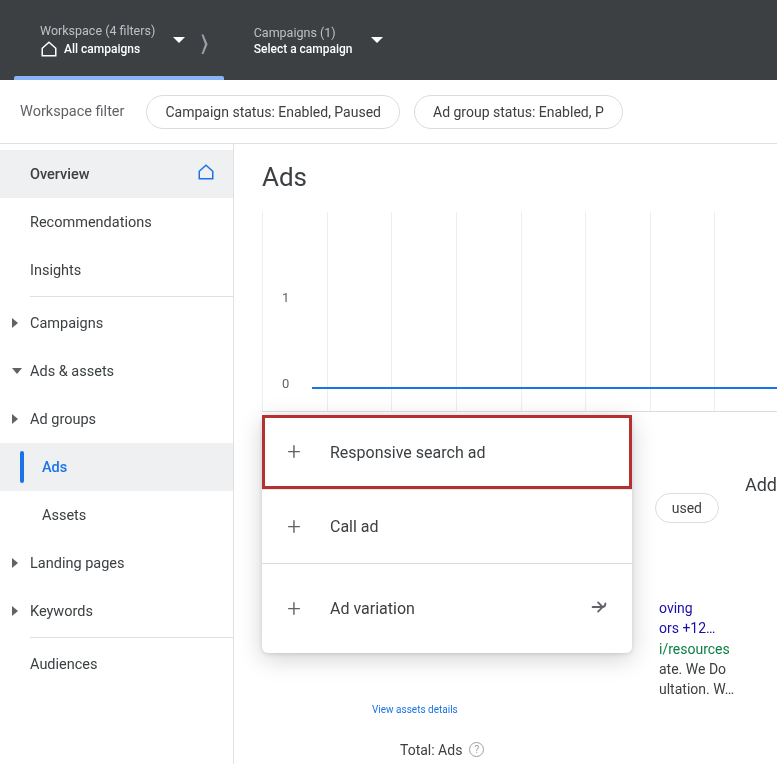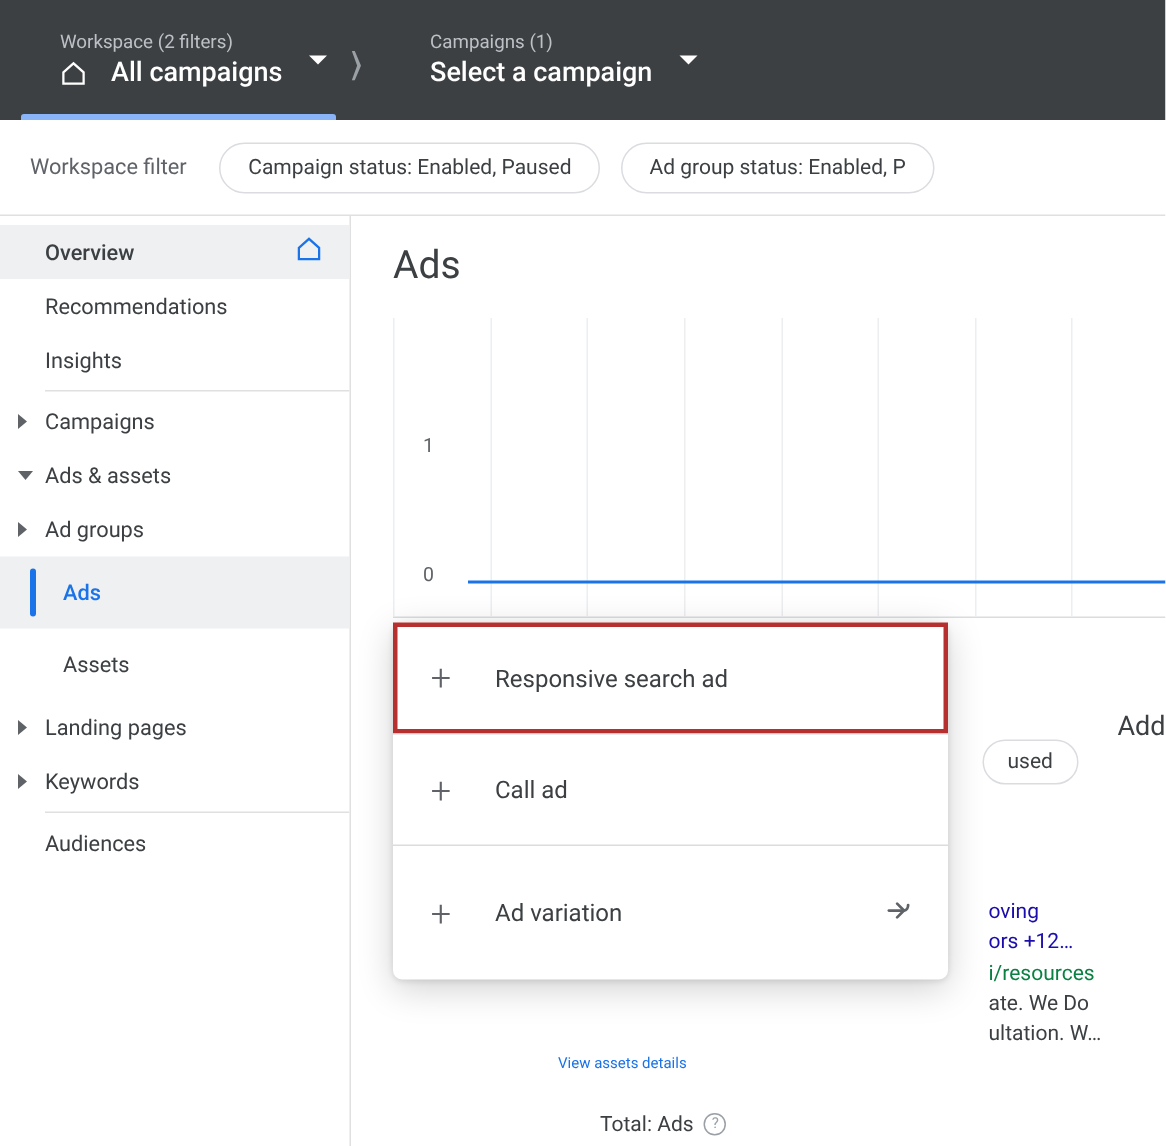--- a/index.html
+++ b/index.html
@@ -27,26 +27,26 @@
       padding: 0 20px;
       position: relative;
       cursor: pointer;
     }
     .bc-top {
       font-size: 12.5px;
       color: #bdc1c6;
       margin-bottom: 2px;
     }
     .bc-bottom {
-      font-size: 18px;
+      font-size: 12px;
       color: #fff;
       font-weight: 500;
       display: flex;
       align-items: center;
-      gap: 16px;
+      gap: 6px;
     }
     .bc-home-icon {
       display: inline-flex;
     }
     .bc-caret {
       position: absolute;
       right: -10px;
       top: 50%;
       transform: translateY(-50%);
       width: 0; height: 0;
@@ -103,21 +103,21 @@
     .sidebar {
       width: 234px;
       background: #fff;
       border-right: 1px solid #e0e0e0;
       padding-top: 6px;
       overflow-y: hidden;
     }
     .side-item {
       display: flex;
       align-items: center;
-      height: 36px;
+      height: 48px;
       padding: 0 18px 0 30px;
       font-size: 14.5px;
       color: #3c4043;
       cursor: pointer;
       position: relative;
     }
     .side-item.selected {
       background: #eef0f2;
       font-weight: 500;
     }
@@ -314,21 +314,21 @@
       justify-content: center;
       font-size: 10px;
       color: #9aa0a6;
     }
   </style>
 </head>
 <body>
 
 <div class="top-header">
   <div class="breadcrumb-seg">
-    <span class="bc-top">Workspace (2 filters)</span>
+    <span class="bc-top">Workspace (4 filters)</span>
     <span class="bc-bottom">
       <span class="bc-home-icon">
         <svg width="18" height="18" viewBox="0 0 24 24" fill="none" stroke="#fff" stroke-width="2">
             <path d="M3 11 L12 3 L21 11 V21 H3 Z"></path>
           </svg>
       </span>
       <span>All campaigns</span>
     </span>
     <span class="bc-caret"></span>
   </div>

